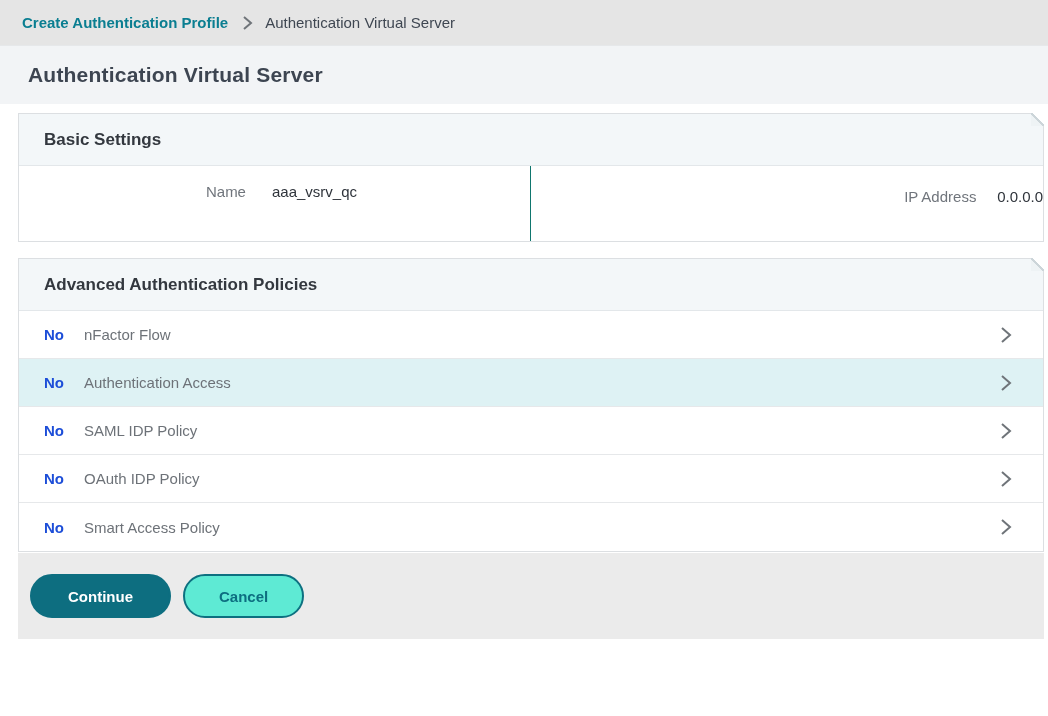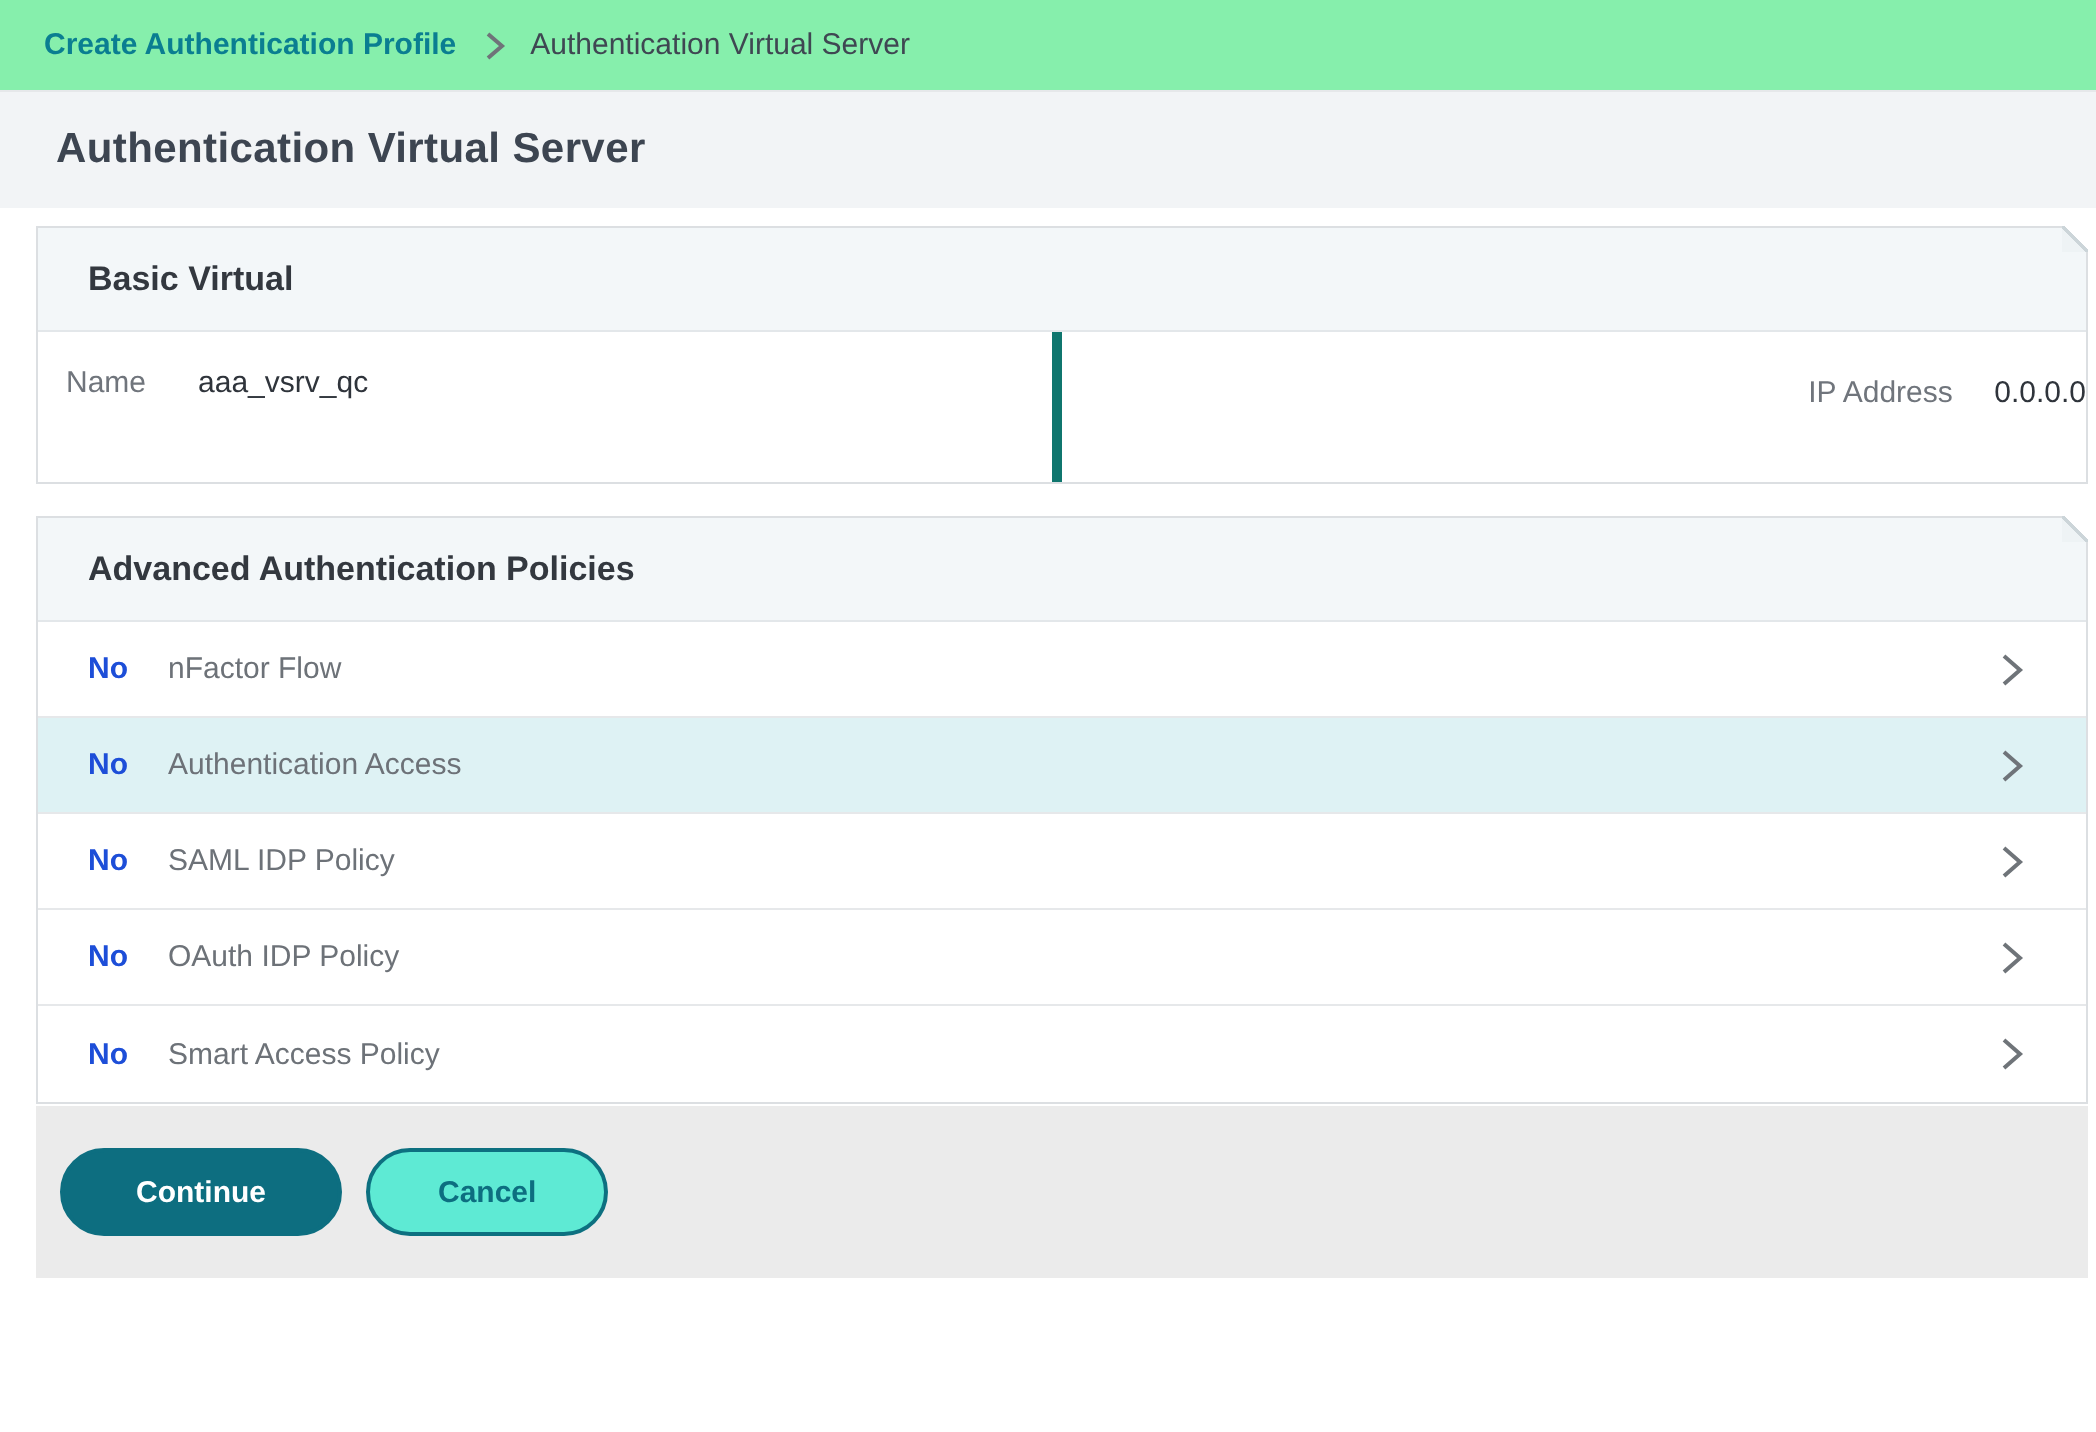--- a/index.html
+++ b/index.html
@@ -1,21 +1,21 @@
 <!DOCTYPE html>
 <html><head>
 <meta charset="utf-8">
 <style>
   * { margin:0; padding:0; box-sizing:border-box; }
   html,body { width:1048px; height:716px; background:#ffffff;
     font-family:"Liberation Sans", sans-serif; color:#33383f; overflow:hidden; }
 
   
   .breadcrumb-bar { height:46px; display:flex; align-items:center;
-    padding-left:22px; border-bottom:1px solid #e6e8ea; background:#86efac; }
+    padding-left:22px; border-bottom:1px solid #e6e8ea; background:#e5e5e5; }
   .crumb-link { color:#0a7e91; font-weight:bold; font-size:15px; cursor:pointer; }
   .crumb-sep { display:flex; align-items:center; margin:0 12px 0 14px; }
   .crumb-current { color:#3f4752; font-size:15px; }
 
   
   .title-band { height:58px; background:#f2f4f6; display:flex; align-items:center;
     padding-left:28px; }
   .page-title { font-size:21px; font-weight:bold; color:#3d4551; letter-spacing:.2px; }
 
   
@@ -24,22 +24,22 @@
   .card { border:1px solid #dcdfe2; background:#ffffff; position:relative; }
   .card-header { background:#f3f7f9; border-bottom:1px solid #e3e7ea; height:52px;
     display:flex; align-items:center; padding-left:25px; position:relative; }
   .card-header .fold { content:""; position:absolute; top:-1px; right:-1px;
     width:13px; height:13px;
     background:linear-gradient(225deg,#ffffff 0 46%,#ccd5d9 46% 54%,#eef3f5 54% 100%); }
   .card-title { font-size:17px; font-weight:bold; color:#33383f; }
 
   
   .basic-body { display:flex; min-height:75px; }
-  .basic-col-left { width:512px; border-right:5px solid #0f766e;
-    padding:17px 0 0 14px; display:flex; }
+  .basic-col-left { width:512px; border-right:1px solid #0f766e;
+    padding:17px 0 0 14px; display:flex;justify-content:center; }
   .basic-col-right { flex:1; padding:17px 0 14px 14px; }
   .field-label { color:#70757c; font-size:15px; }
   .field-value { color:#2f343b; font-size:15px; font-weight:normal; }
   .name-row .field-label { margin-right:26px; }
   .kv-row { display:flex; line-height:27px;justify-content:flex-end; }
   .kv-row .field-label { width:93px; }
 
   
   .policy-row { height:48px; display:flex; align-items:center;
     padding:0 30px 0 25px; border-bottom:1px solid #e6e8ea; background:#ffffff;
@@ -77,21 +77,21 @@
 </div>
 
 <div class="title-band">
   <span class="page-title">Authentication Virtual Server</span>
 </div>
 
 <div class="content">
 
   <div class="card">
     <div class="card-header">
-      <span class="card-title">Basic Virtual</span>
+      <span class="card-title">Basic Settings</span>
       <span class="fold"></span>
     </div>
     <div class="basic-body">
       <div class="basic-col-left name-row">
         <span class="field-label">Name</span>
         <span class="field-value">aaa_vsrv_qc</span>
       </div>
       <div class="basic-col-right">
         <div class="kv-row">
           <span class="field-label">IP Address</span>

